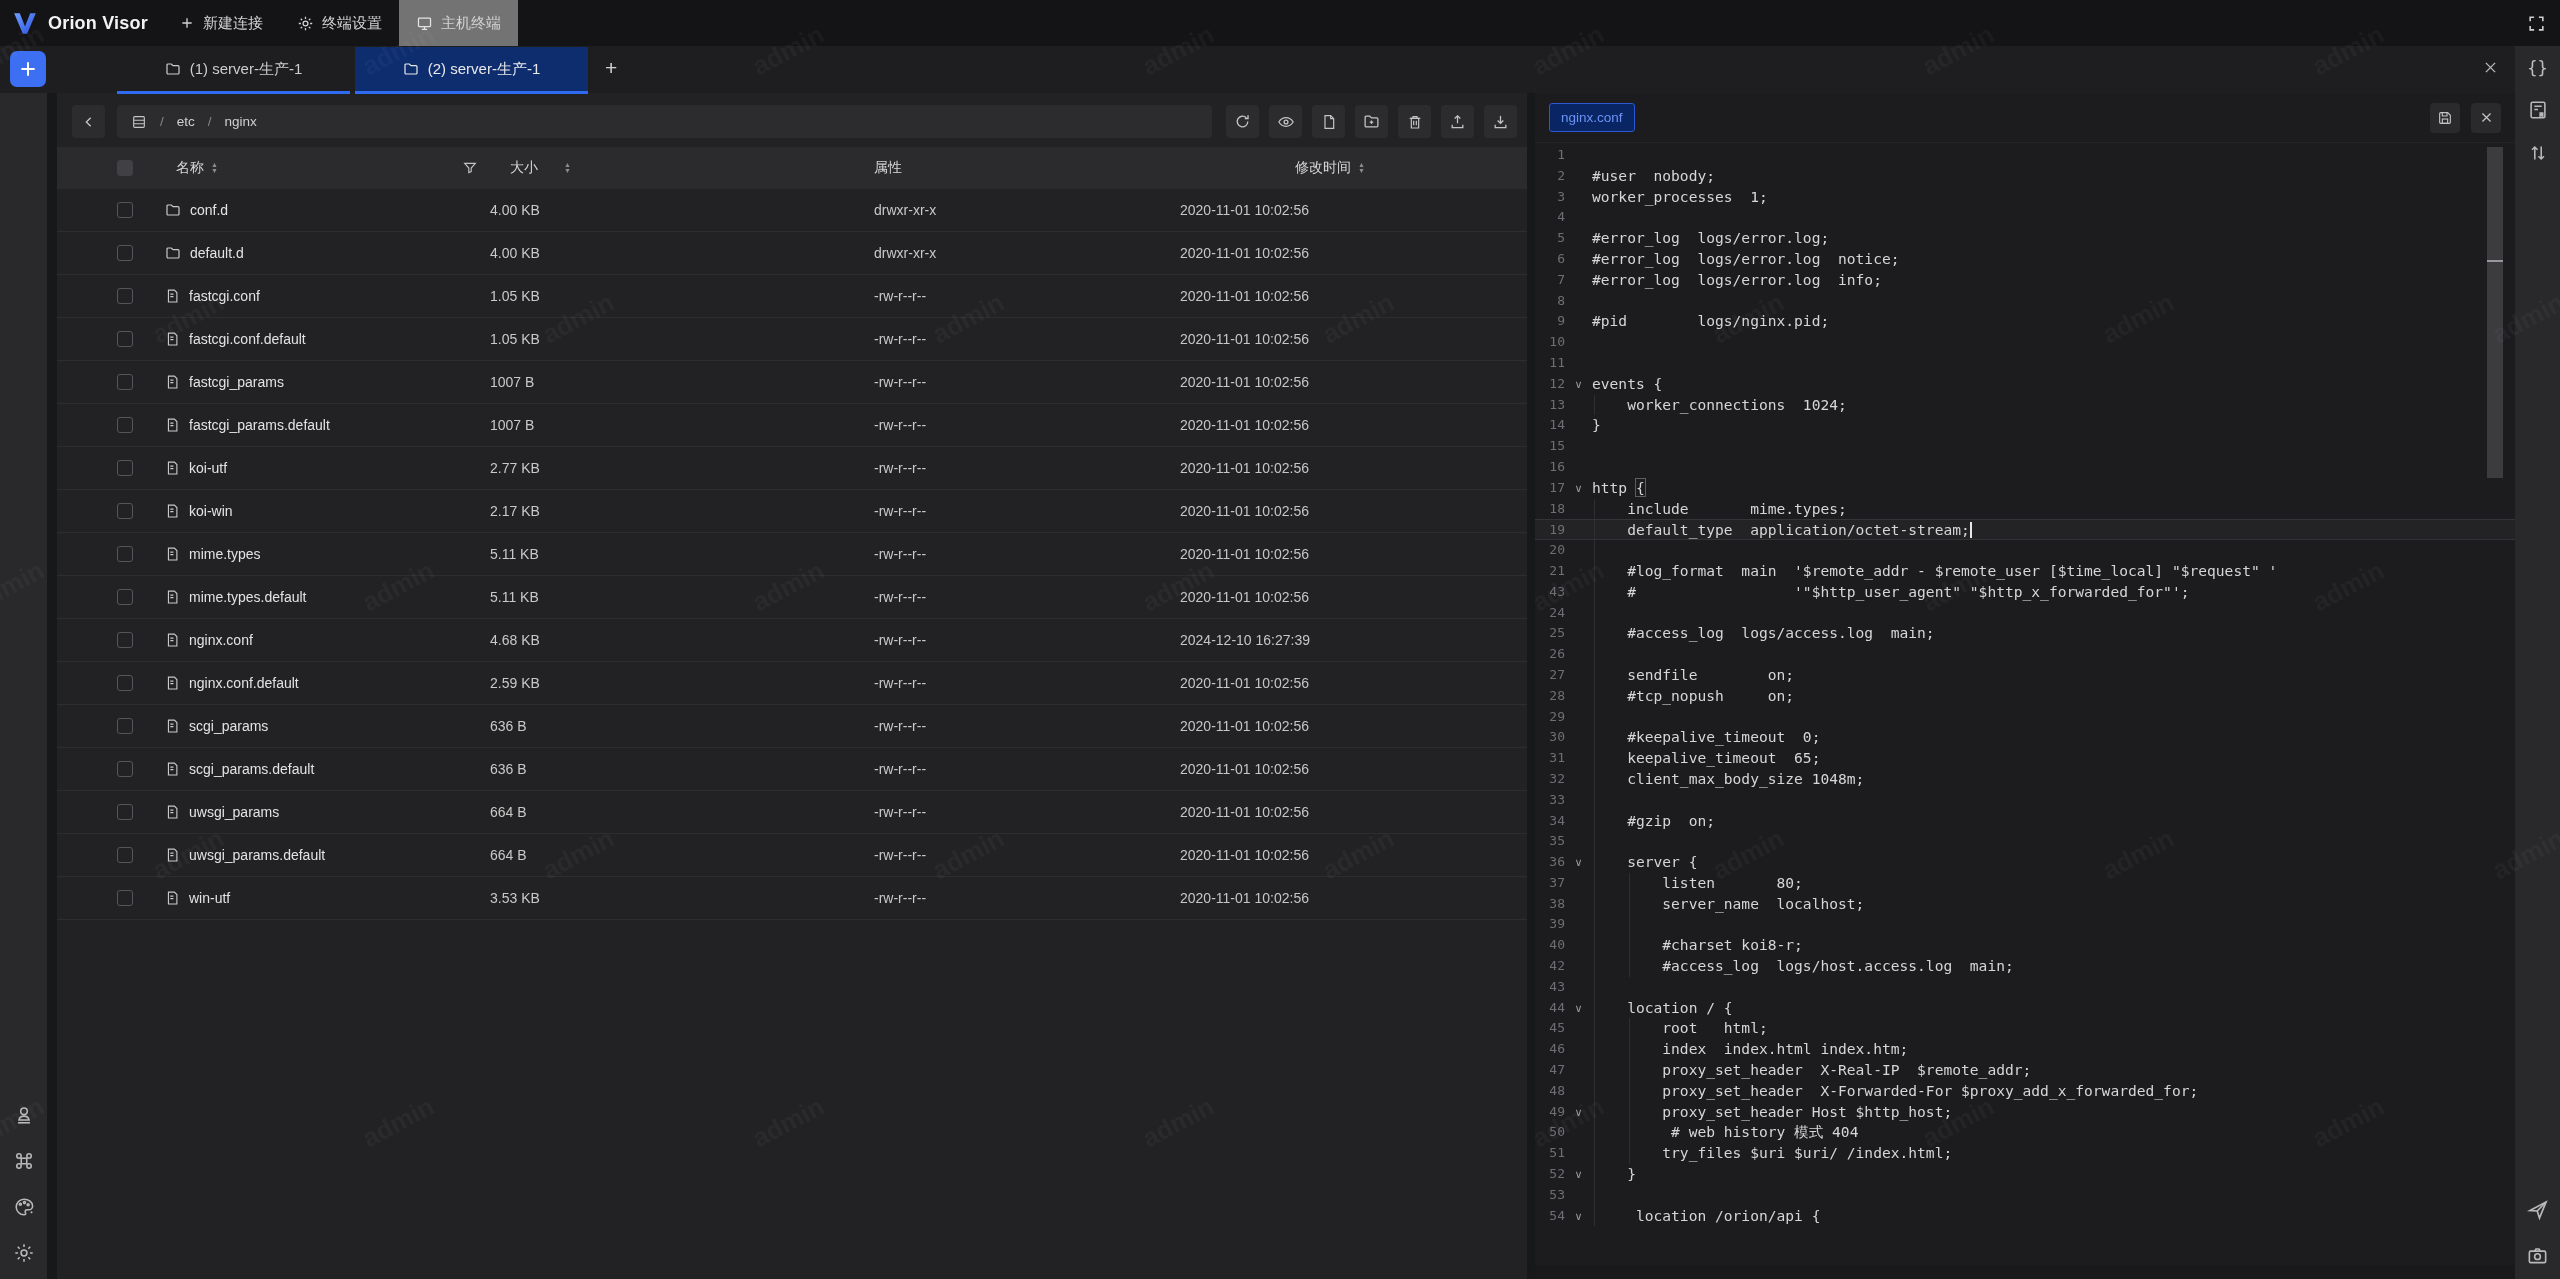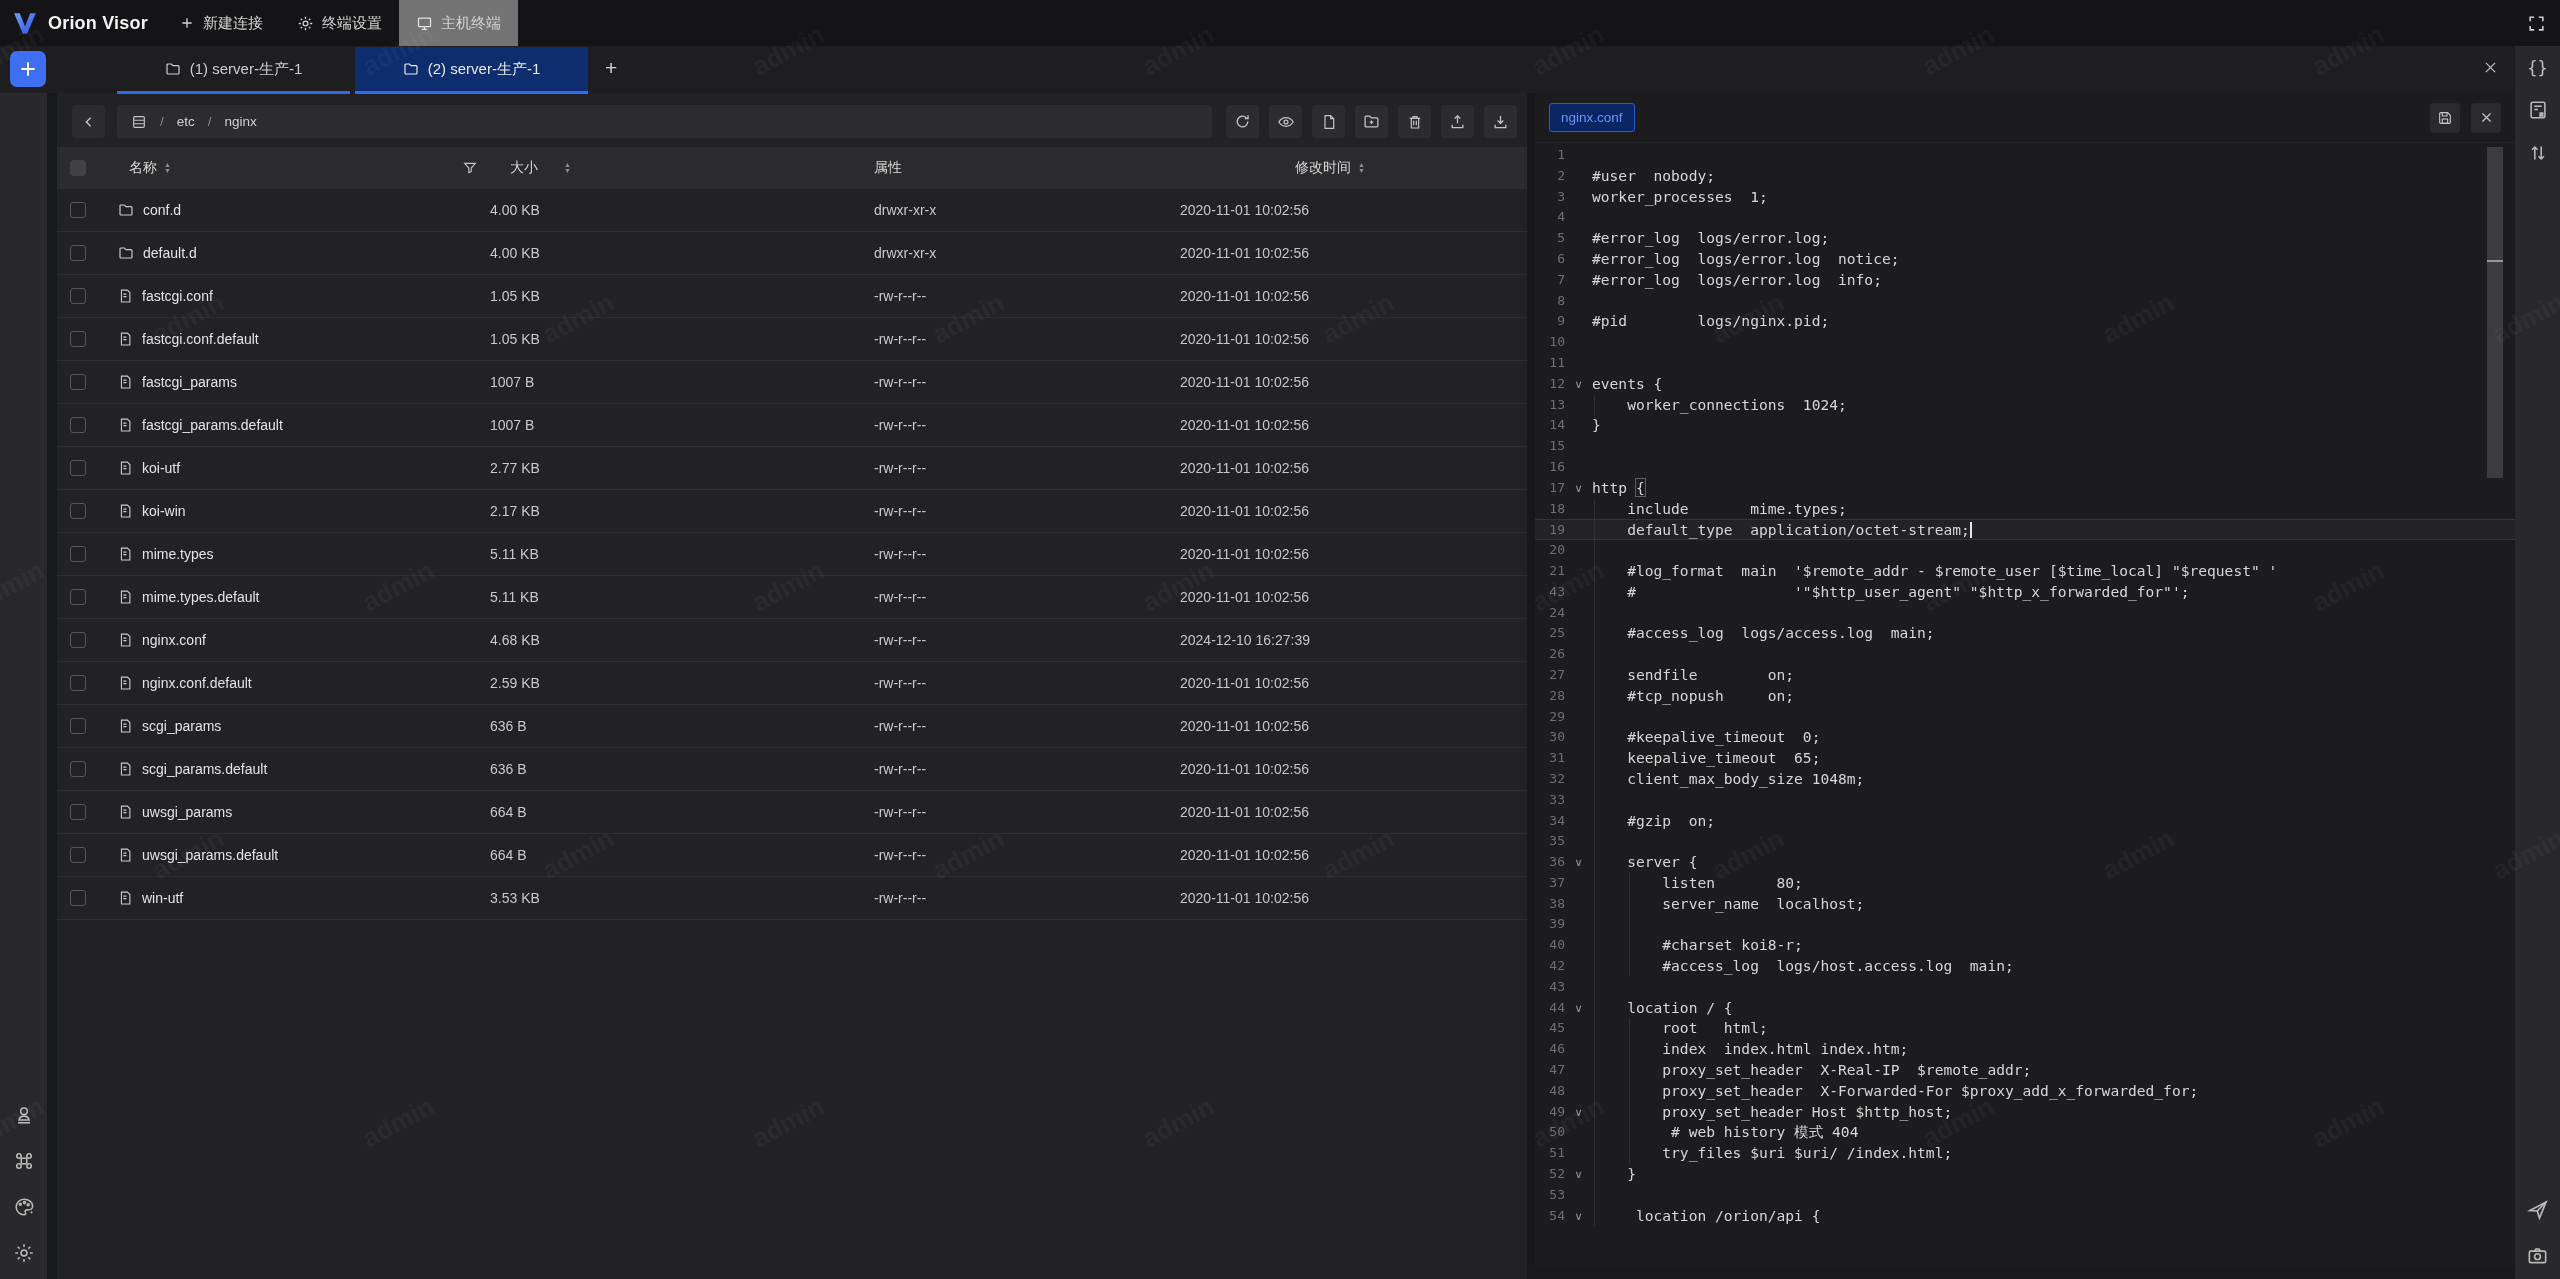--- a/index.html
+++ b/index.html
@@ -36,21 +36,21 @@
   
   .file-panel { position:absolute; left:57px; top:93px; width:1470px; bottom:0; background:#222224; }
   .fp-toolbar { display:flex; align-items:center; padding:12px 10px 0 15px; }
   .toolbox { width:33px; height:33px; background:#2c2c2e; border-radius:4px; display:flex; align-items:center; justify-content:center; flex:none; cursor:pointer; }
   .breadcrumb { height:33px; background:#2c2c2e; border-radius:4px; flex:1; margin:0 10px 0 12px; display:flex; align-items:center; gap:13px; padding:0 14px; font-size:13.5px; color:#d0d0d0; }
   .breadcrumb .sep { color:#86868a; }
   .crumb { cursor:pointer; }
   .fp-tools { display:flex; gap:10px; margin-left:4px; }
 
   .ftable { margin-top:9px; font-size:14px; }
-  .thead, .trow { display:grid; grid-template-columns:46px 1fr 384px 308px 394px; align-items:center; }
+  .thead, .trow { display:grid; grid-template-columns:46px 1fr 384px 308px 394px; align-items:center;padding-left:47px; }
   .thead { height:42px; background:#2b2b2d; color:#d6d6d6; }
   .trow { height:43px; border-bottom:1px solid #2d2d2f; color:#c9c9c9; cursor:default; }
   .c-cb { display:flex; align-items:center; padding-left:13px; }
   .cb { width:16px; height:16px; border:1.4px solid #55555a; border-radius:3px; background:transparent; cursor:pointer; }
   .cb.head { background:#414145; border-color:#414145; }
   .h-name { display:flex; align-items:center; gap:7px; padding-left:26px; }
   .h-size { display:flex; align-items:center; padding-left:21px;gap:20px; }
   .h-size .label { margin-left:12px; margin-right:6px; }
   .h-attr { padding-left:49px; }
   .h-time { display:flex; align-items:center; justify-content:center; gap:7px; }

